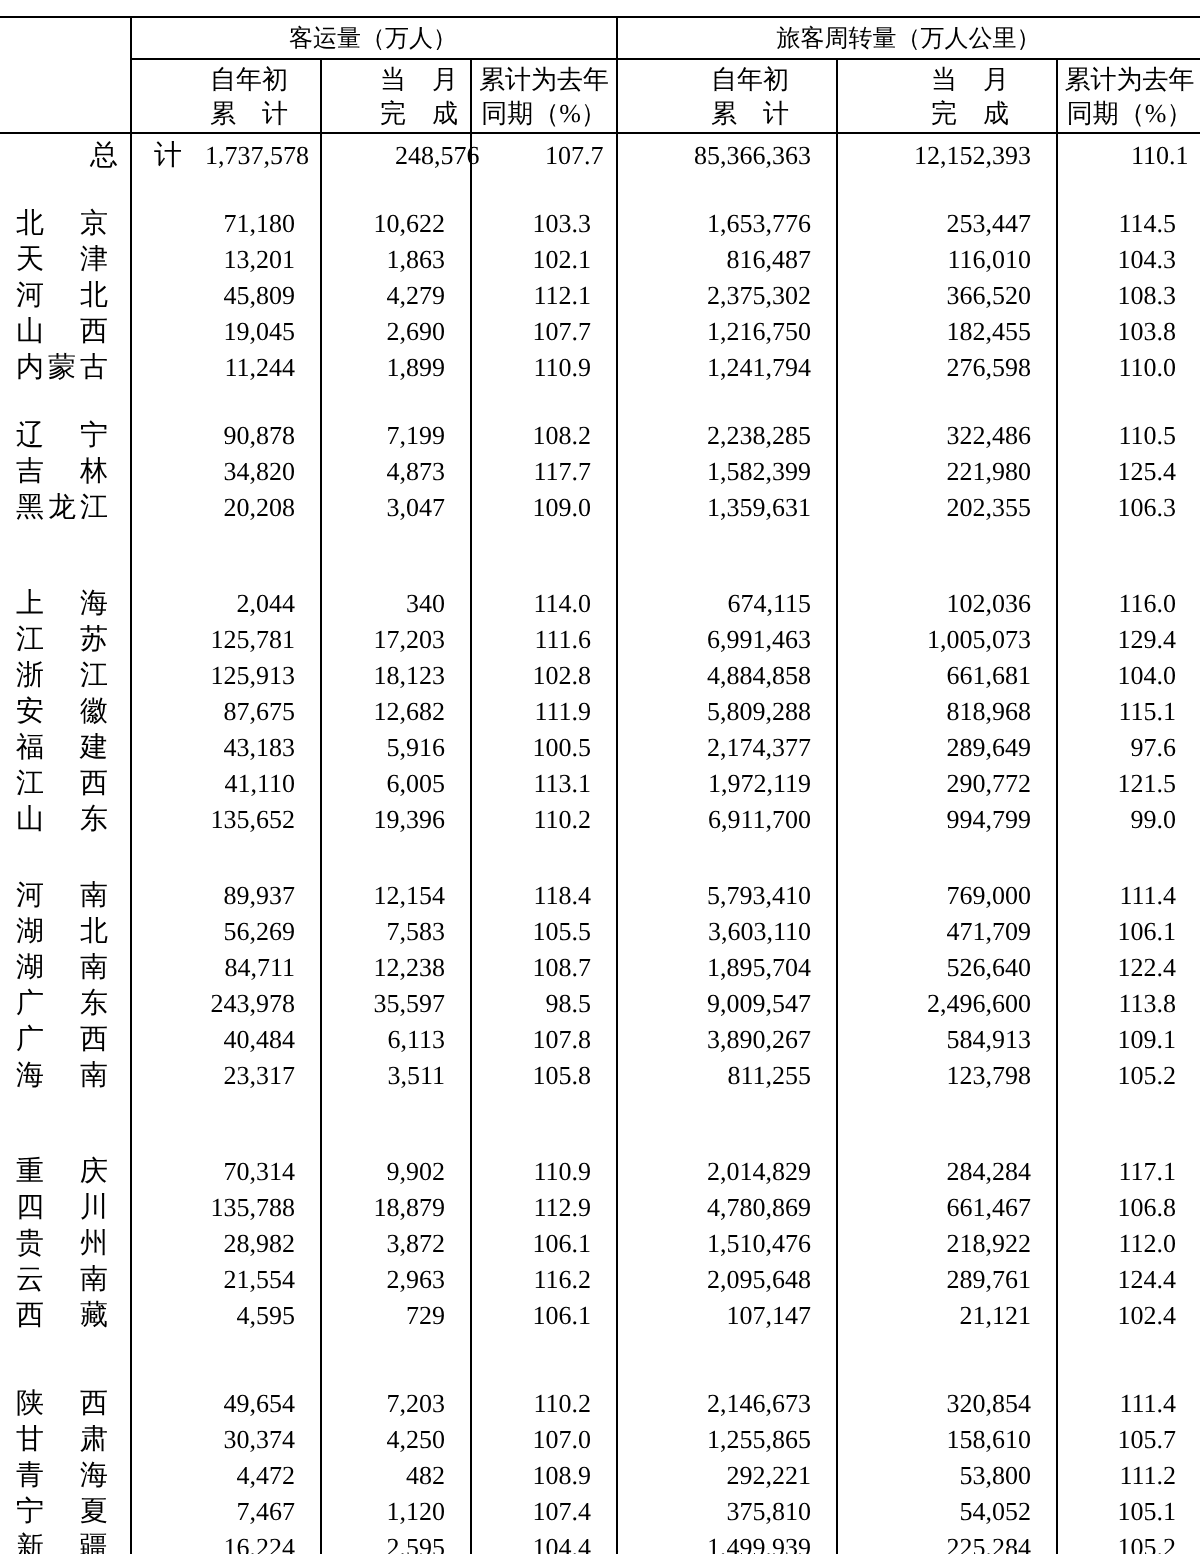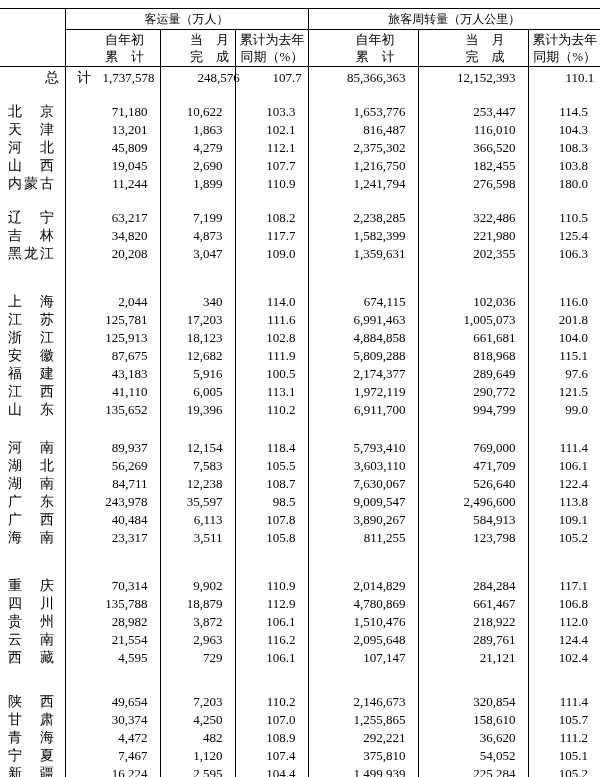--- a/index.html
+++ b/index.html
@@ -132,34 +132,34 @@
           <td class="num">182,455</td>
           <td class="num last">103.8</td>
         </tr>
         <tr>
           <td class="region"><span class="rn">内蒙古</span></td>
           <td class="num">11,244</td>
           <td class="num">1,899</td>
           <td class="num">110.9</td>
           <td class="num">1,241,794</td>
           <td class="num">276,598</td>
-          <td class="num last">180.0</td>
+          <td class="num last">110.0</td>
         </tr>
         <tr class="sp" style="height: 16px;">
           <td class="region"></td>
           <td class="num"></td>
           <td class="num"></td>
           <td class="num"></td>
           <td class="num"></td>
           <td class="num"></td>
           <td class="num last"></td>
         </tr>
         <tr>
           <td class="region"><span class="rn">辽宁</span></td>
-          <td class="num">63,217</td>
+          <td class="num">90,878</td>
           <td class="num">7,199</td>
           <td class="num">108.2</td>
           <td class="num">2,238,285</td>
           <td class="num">322,486</td>
           <td class="num last">110.5</td>
         </tr>
         <tr>
           <td class="region"><span class="rn">吉林</span></td>
           <td class="num">34,820</td>
           <td class="num">4,873</td>
@@ -195,21 +195,21 @@
           <td class="num">102,036</td>
           <td class="num last">116.0</td>
         </tr>
         <tr>
           <td class="region"><span class="rn">江苏</span></td>
           <td class="num">125,781</td>
           <td class="num">17,203</td>
           <td class="num">111.6</td>
           <td class="num">6,991,463</td>
           <td class="num">1,005,073</td>
-          <td class="num last">201.8</td>
+          <td class="num last">129.4</td>
         </tr>
         <tr>
           <td class="region"><span class="rn">浙江</span></td>
           <td class="num">125,913</td>
           <td class="num">18,123</td>
           <td class="num">102.8</td>
           <td class="num">4,884,858</td>
           <td class="num">661,681</td>
           <td class="num last">104.0</td>
         </tr>
@@ -274,21 +274,21 @@
           <td class="num">105.5</td>
           <td class="num">3,603,110</td>
           <td class="num">471,709</td>
           <td class="num last">106.1</td>
         </tr>
         <tr>
           <td class="region"><span class="rn">湖南</span></td>
           <td class="num">84,711</td>
           <td class="num">12,238</td>
           <td class="num">108.7</td>
-          <td class="num">7,630,067</td>
+          <td class="num">1,895,704</td>
           <td class="num">526,640</td>
           <td class="num last">122.4</td>
         </tr>
         <tr>
           <td class="region"><span class="rn">广东</span></td>
           <td class="num">243,978</td>
           <td class="num">35,597</td>
           <td class="num">98.5</td>
           <td class="num">9,009,547</td>
           <td class="num">2,496,600</td>
@@ -392,21 +392,21 @@
           <td class="num">1,255,865</td>
           <td class="num">158,610</td>
           <td class="num last">105.7</td>
         </tr>
         <tr>
           <td class="region"><span class="rn">青海</span></td>
           <td class="num">4,472</td>
           <td class="num">482</td>
           <td class="num">108.9</td>
           <td class="num">292,221</td>
-          <td class="num">36,620</td>
+          <td class="num">53,800</td>
           <td class="num last">111.2</td>
         </tr>
         <tr>
           <td class="region"><span class="rn">宁夏</span></td>
           <td class="num">7,467</td>
           <td class="num">1,120</td>
           <td class="num">107.4</td>
           <td class="num">375,810</td>
           <td class="num">54,052</td>
           <td class="num last">105.1</td>

